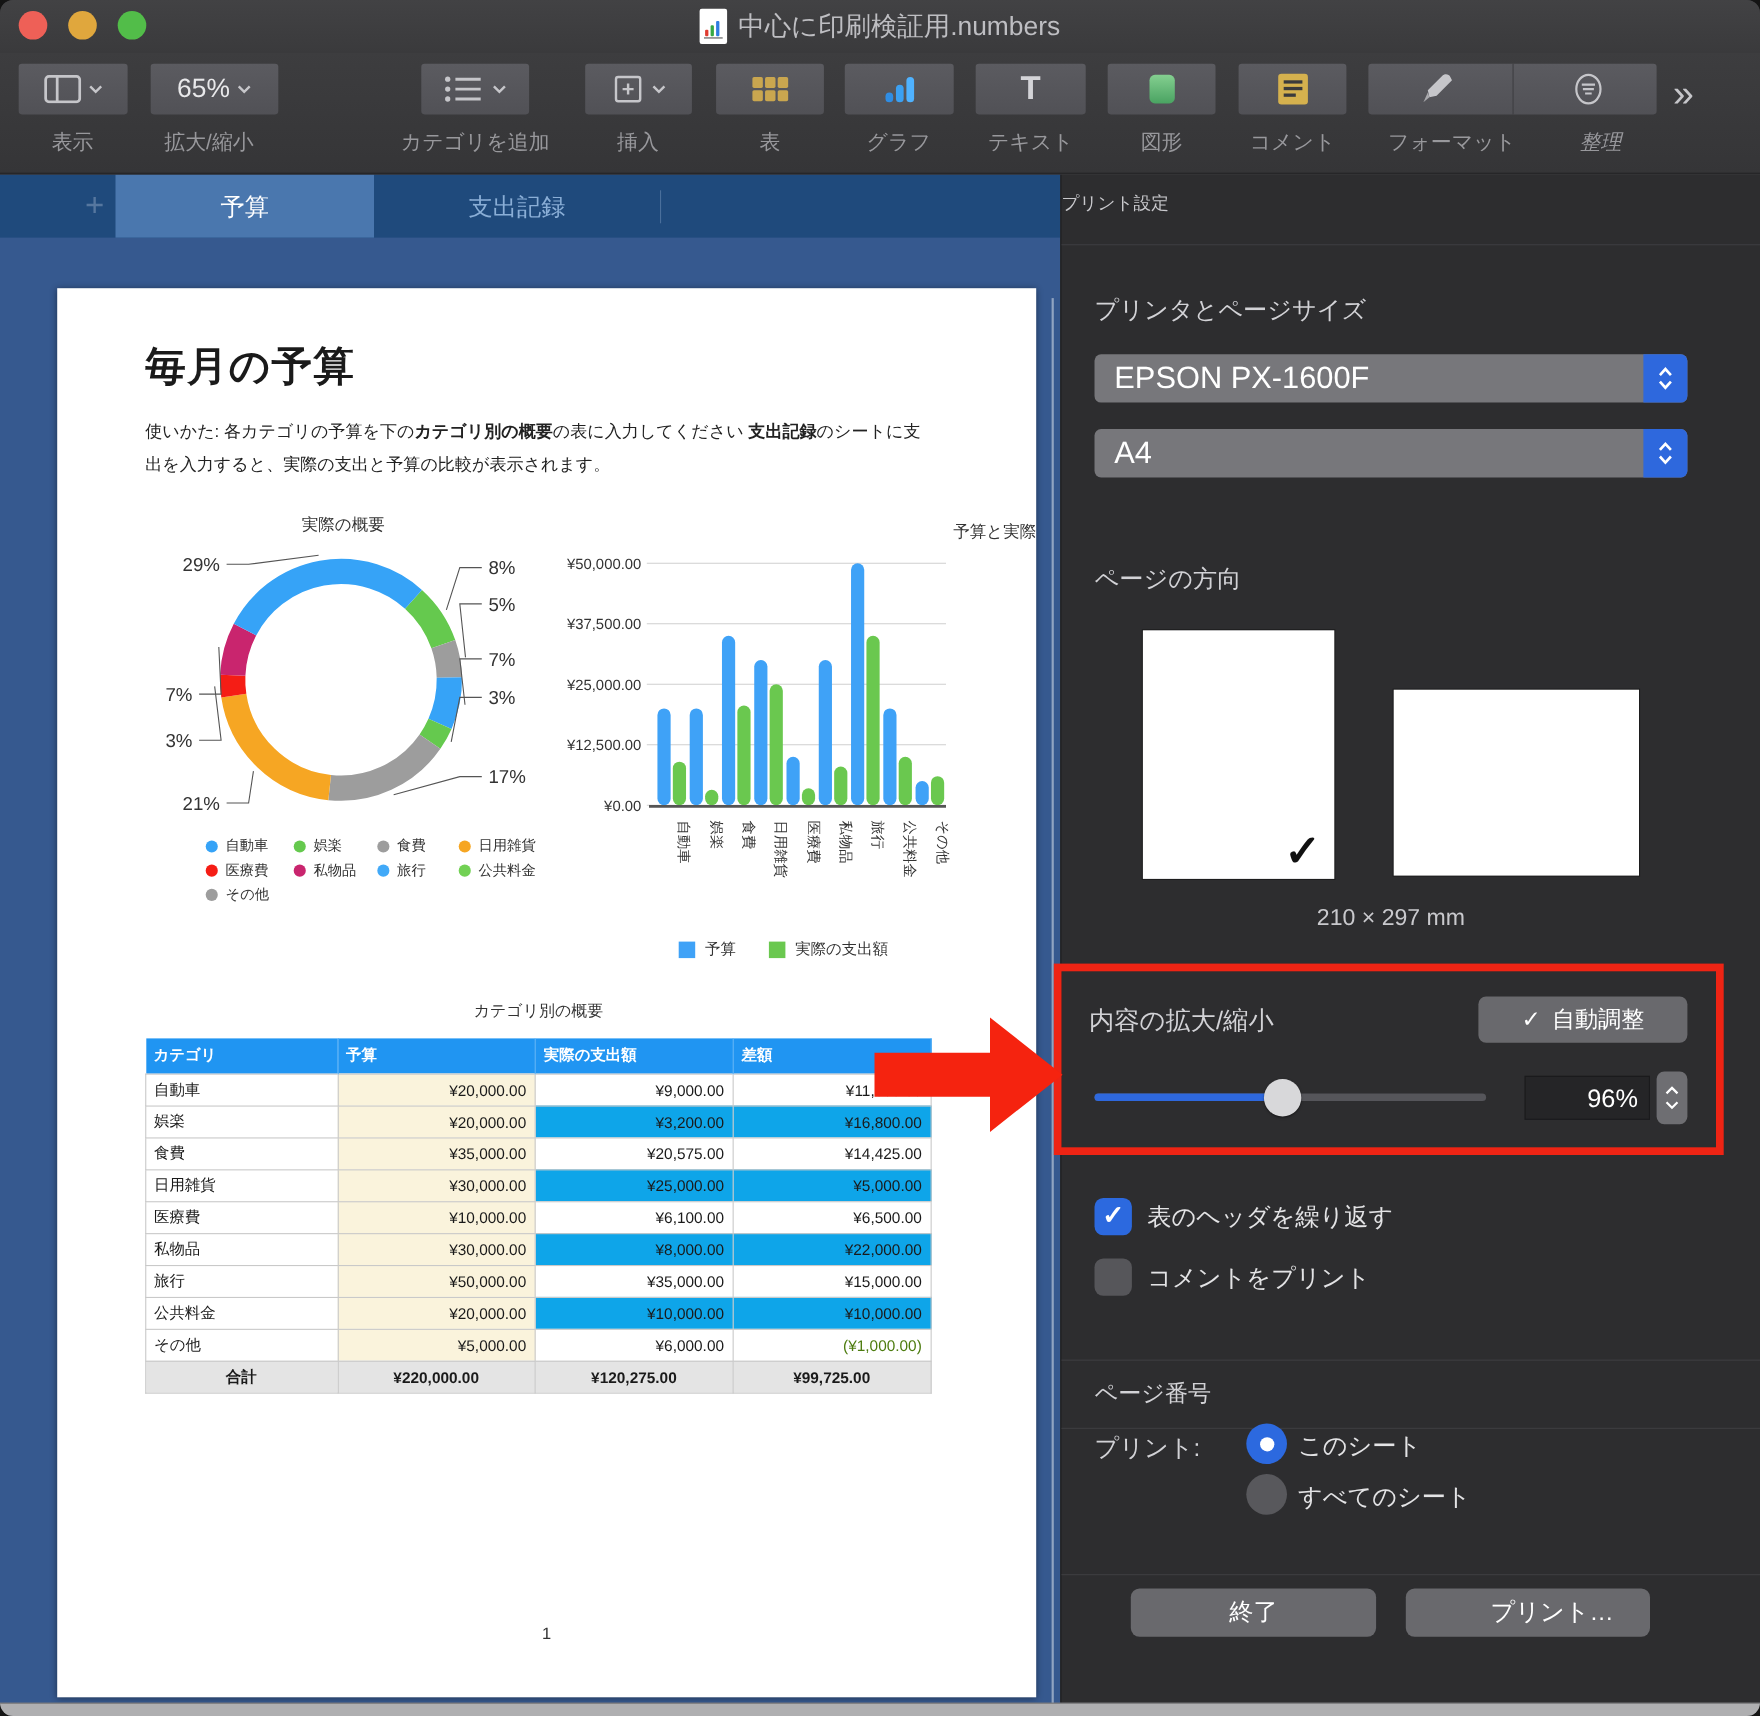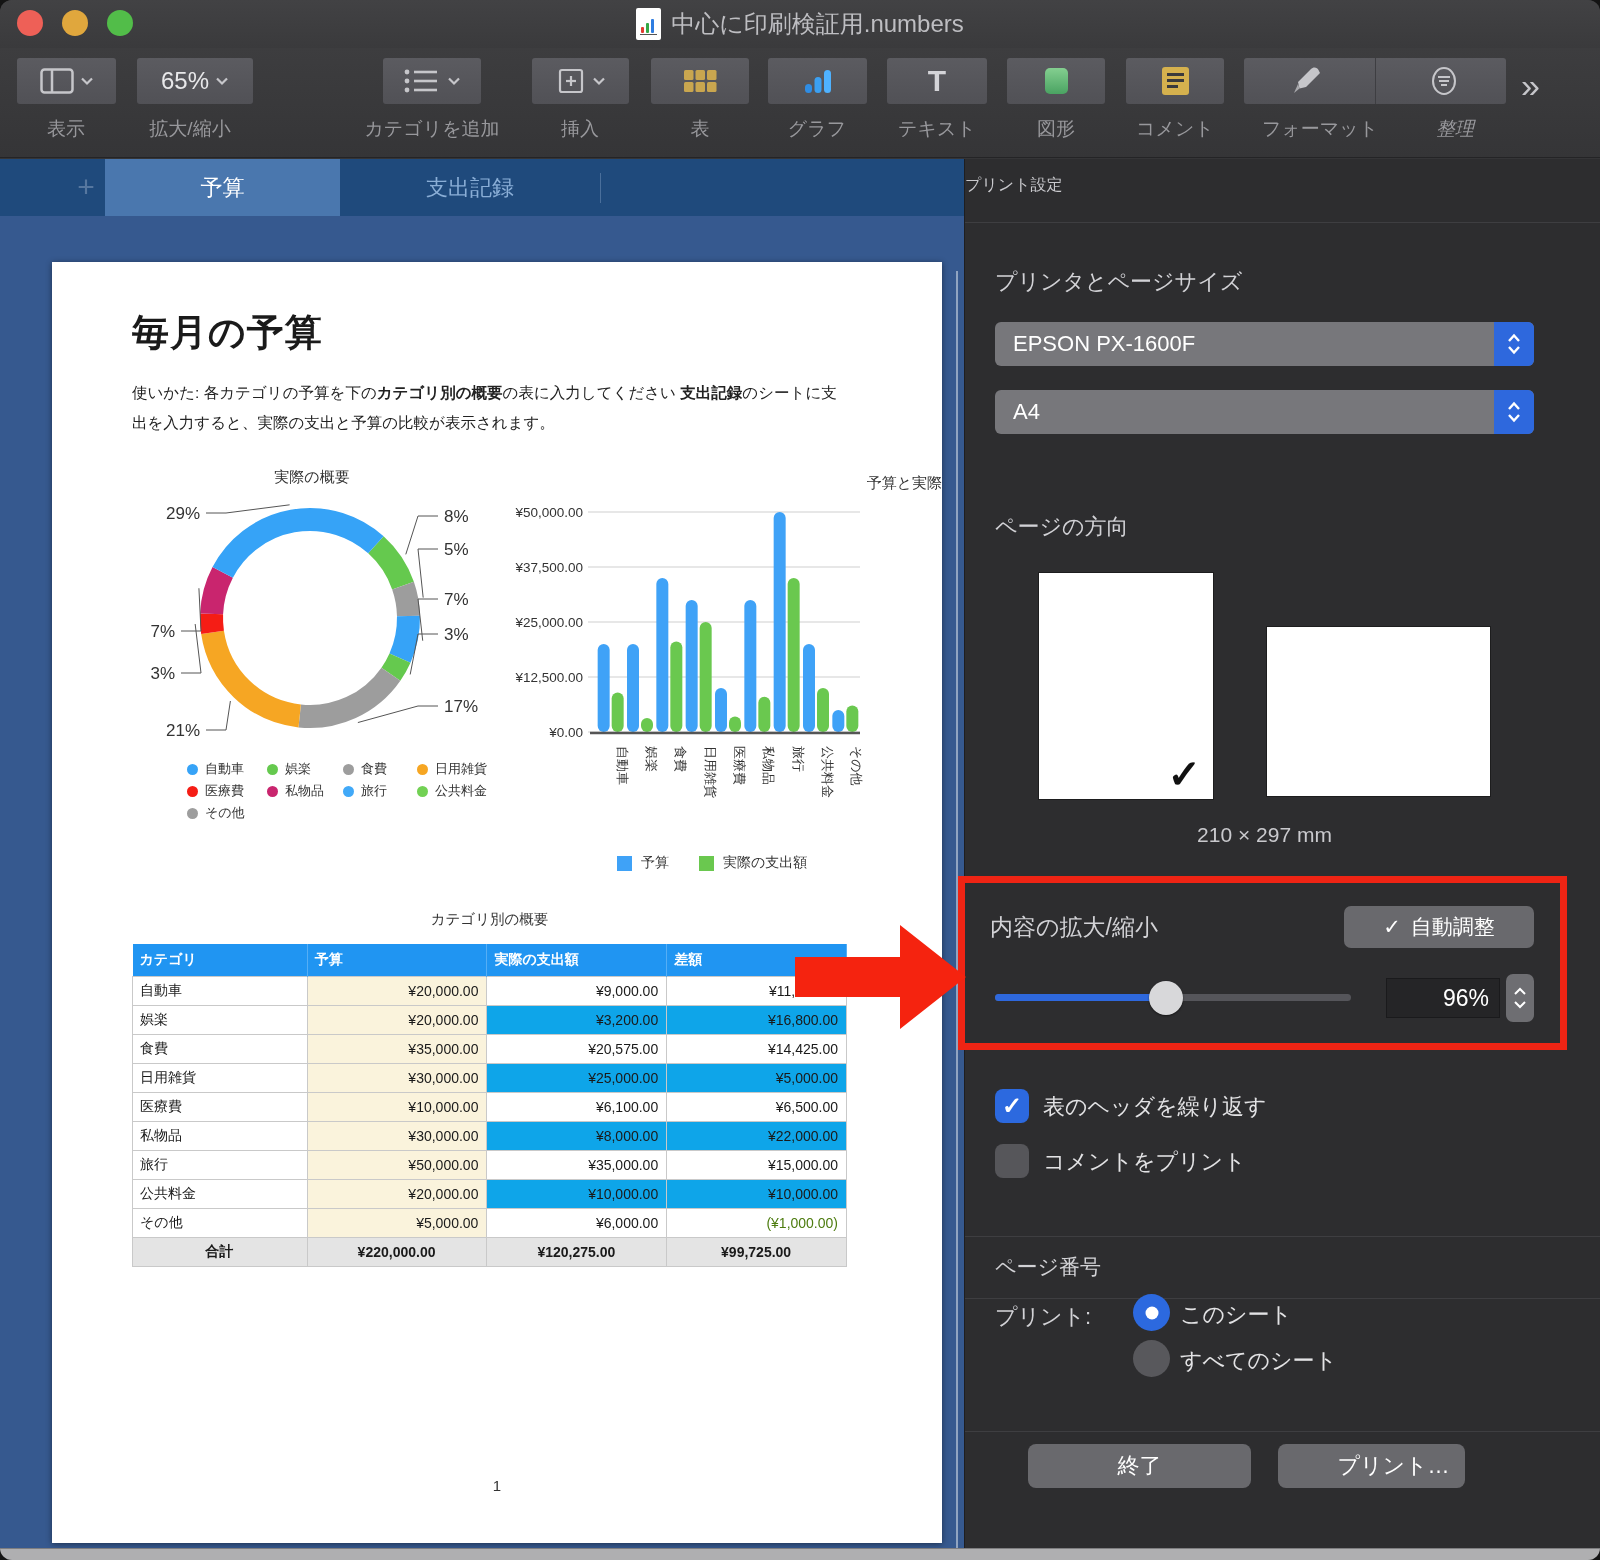--- a/index.html
+++ b/index.html
@@ -97,21 +97,21 @@
   #summary-table col.c2{ width:180px; } #summary-table col.c3{ width:180px; }
 
   
   #panel{ position:absolute; left:964px; top:159px; width:636px; height:1389px;
           background:#2d2d2f; border-left:1px solid #1e1e20; color:#d4d4d8; }
   #panel-title{ position:absolute; left:0; top:16px; width:100%; 
                 font-size:16px; color:#c9c9cd; }
   .pdiv{ position:absolute; left:0; width:100%; height:1px; background:#3e3e41; }
   .plabel{ position:absolute; font-size:22px; color:#d2d2d6; white-space:nowrap; }
   .dropdown{ position:absolute; left:30px; width:539px; height:44px; background:#77777b;
-             border-radius:6px; color:#ffffff; font-size:22px; line-height:44px;
+             border-radius:6px; color:#ffffff; font-size:28px; line-height:44px;
              padding-left:18px; }
   .dd-cap{ position:absolute; right:0; top:0; width:40px; height:44px; background:#2e68dd;
            border-radius:0 6px 6px 0; display:flex; align-items:center; justify-content:center; }
   .paper{ position:absolute; background:#fff; box-shadow:0 0 0 1px rgba(0,0,0,.35); }
   #paper-portrait{ left:74px; top:414px; width:174px; height:226px; }
   #paper-landscape{ left:302px; top:468px; width:223px; height:169px; }
   #portrait-check{ position:absolute; right:12px; bottom:2px; color:#111; font-size:40px;
                    font-weight:bold; }
   #paper-dims{ position:absolute; left:30px; top:664px; width:539px; text-align:center;
                font-size:21px; color:#c9c9cd; }
@@ -135,21 +135,21 @@
   .checkbox.on{ background:#2c69df; color:#fff; font-size:24px; font-weight:bold;
                 text-align:center; line-height:33px; }
   .checkbox.off{ background:#56565a; }
   .cb-label{ position:absolute; left:78px; font-size:22px; color:#e3e3e5; white-space:nowrap; }
   .radio{ position:absolute; width:37px; height:37px; border-radius:50%; }
   .radio.on{ background:#2c69df; } .radio.off{ background:#58585c; }
   .radio.on i{ position:absolute; left:50%; top:50%; width:13px; height:13px; border-radius:50%;
                background:#fff; transform:translate(-50%,-50%); }
   .panel-btn{ position:absolute; top:1285px; height:44px; background:#69696d; border-radius:8px;
               color:#fff; font-size:22px; display:flex; align-items:center; justify-content:center; }
-  #done-btn{ left:63px; width:223px; } #print-btn{ left:313px; width:187px;padding-left:44px; }
+  #done-btn{ left:63px; width:223px; } #print-btn{ left:313px; width:222px;padding-left:44px; }
 
   
   #highlight-box{ position:absolute; left:958px; top:876px; width:609px; height:174px;
                   border:7px solid #ee2414; z-index:40; pointer-events:none; }
   #arrow-svg{ position:absolute; left:0; top:0; z-index:41; pointer-events:none; }
 
   #bottom-strip{ position:absolute; left:0; bottom:0; width:1600px; height:12px;
                  background:#afafb1; border-top:1px solid #7e7e80; }
 </style>
 </head>

